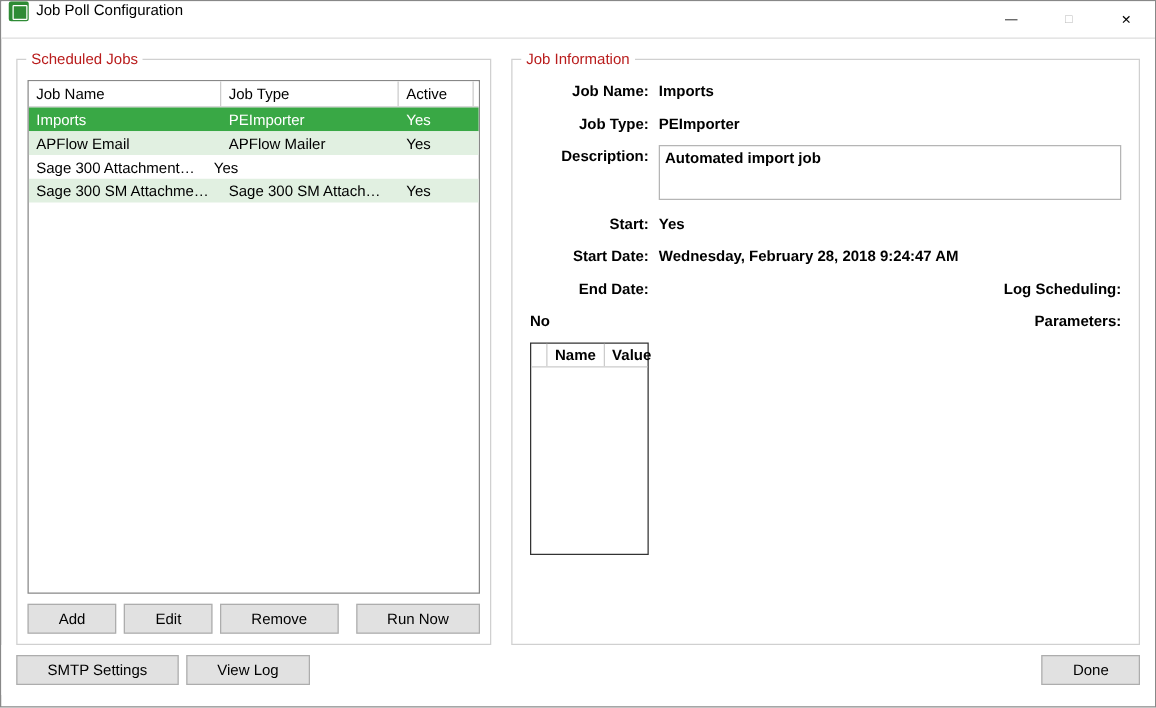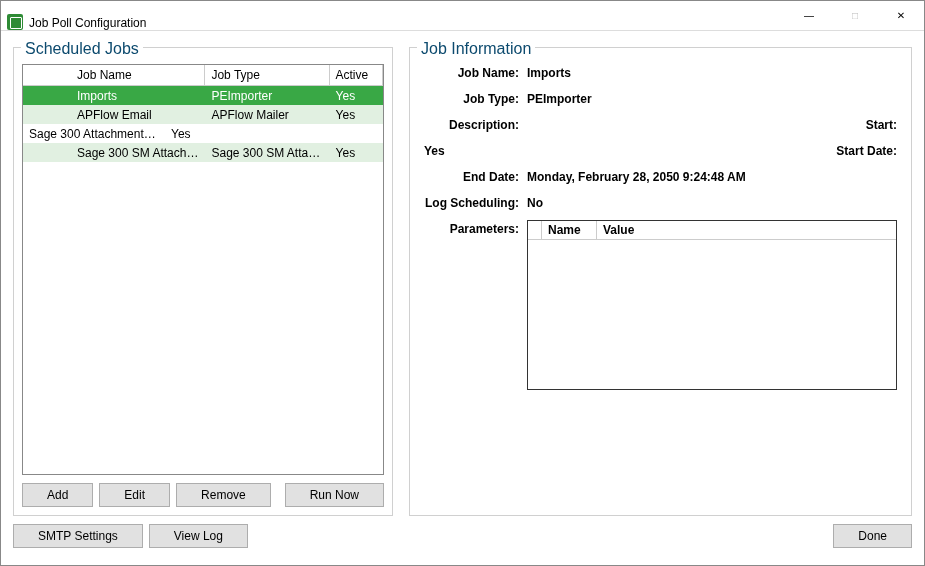--- a/index.html
+++ b/index.html
@@ -10,21 +10,21 @@
       font-size: 12px;
       background: #fff;
       width: 925px;
       height: 566px;
       overflow: hidden;
       border: 1px solid #888;
     }
     .titlebar {
       height: 30px;
       display: flex;
-      align-items: flex-end;
+      align-items: flex-start;
       padding: 0 0 0 6px;
       background: #fff;
       border-bottom: 1px solid #ddd;
     }
     .titlebar .icon {
       width: 16px;
       height: 16px;
       background: #2e8b35;
       border-radius: 2px;
       margin-right: 6px;
@@ -59,22 +59,22 @@
       border: 1px solid #d0d0d0;
       position: relative;
       padding: 16px 8px 8px 8px;
     }
     .fieldset .legend {
       position: absolute;
       top: -8px;
       left: 7px;
       background: #fff;
       padding: 0 4px;
-      font-size: 16px;
-      color: #0c4a6e;
+      font-size: 12px;
+      color: #b91c1c;
     }
     .left { width: 380px; display: flex; flex-direction: column; margin-top: 8px; }
     .right { flex: 1; margin-top: 8px; }
     .grid {
       border: 1px solid #888;
       flex: 1;
       background: #fff;
       overflow: hidden;
     }
     .grid-header {
@@ -94,21 +94,21 @@
     }
     .grid-body > div > div {
       padding: 2px 6px;
       font-size: 12px;
       overflow: hidden;
       white-space: nowrap;
       text-overflow: ellipsis;
     }
     .row-selected { background: #39a845; color: #fff; }
     .row-alt { background: #e1f0e1; }
-    .col-name { width: 154px; margin-left: 48px; }
+    .col-name { width: 154px; }
     .col-type { width: 142px; }
     .col-active { width: 60px; }
     .btnrow {
       display: flex;
       gap: 6px;
       margin-top: 8px;
     }
     .btn {
       min-width: 60px;
       height: 24px;
@@ -229,28 +229,31 @@
   <div class="right fieldset">
     <div class="legend">Job Information</div>
     <div class="info-grid">
       <div class="info-label">Job Name:</div>
       <div class="info-value">Imports</div>
 
       <div class="info-label">Job Type:</div>
       <div class="info-value">PEImporter</div>
 
       <div class="info-label">Description:</div>
+      <div>
+        <div class="desc-box">Automated import job</div>
+      </div>
 
       <div class="info-label">Start:</div>
       <div class="info-value">Yes</div>
 
       <div class="info-label">Start Date:</div>
+      <div class="info-value">Wednesday, February 28, 2018 9:24:47 AM</div>
 
       <div class="info-label">End Date:</div>
-      <div class="info-value">Monday, February 28, 2050 9:24:48 AM</div>
 
       <div class="info-label">Log Scheduling:</div>
       <div class="info-value">No</div>
 
       <div class="info-label">Parameters:</div>
       <div>
         <div class="param-table">
           <div class="param-header">
             <div style="width:14px;"></div>
             <div style="width:55px;">Name</div>

